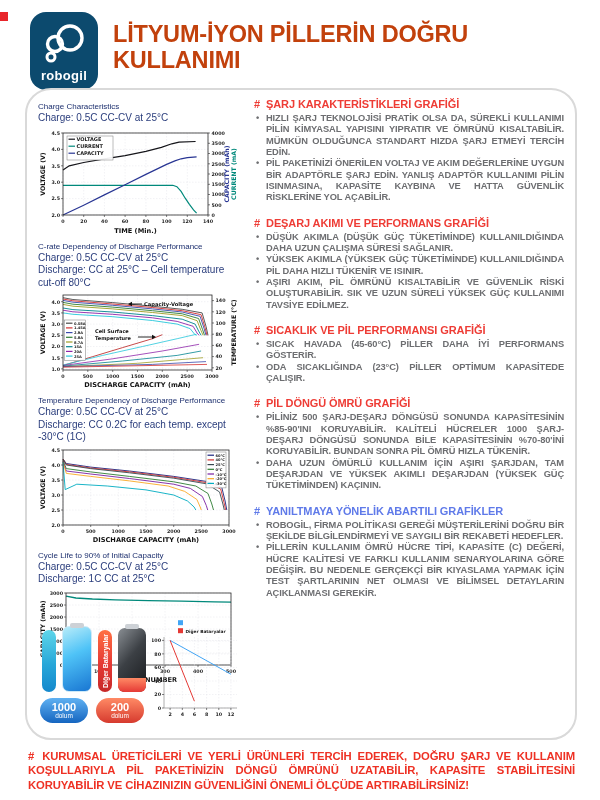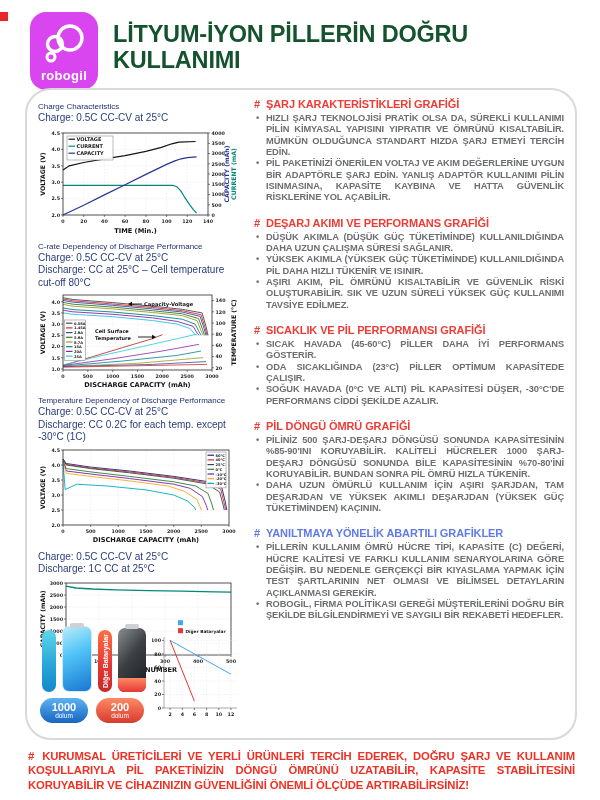--- a/index.html
+++ b/index.html
@@ -1,23 +1,23 @@
 <!DOCTYPE html>
 <html><head>
 <meta charset="utf-8">
 <style>
   html,body{margin:0;padding:0;background:#ffffff;}
   body{width:600px;height:800px;position:relative;font-family:"Liberation Sans",sans-serif;overflow:hidden;}
   .abs{position:absolute;}
   
   #corner-tab{left:0;top:12px;width:8px;height:9px;background:#e8252b;}
-  #logo{left:30px;top:12px;width:68px;height:78px;background:#d946ef;border-radius:16px;display:flex;flex-direction:column;align-items:center;justify-content:flex-end;padding-bottom:7px;box-sizing:border-box;}
+  #logo{left:30px;top:12px;width:68px;height:78px;background:#0c4a6e;border-radius:16px;display:flex;flex-direction:column;align-items:center;justify-content:flex-end;padding-bottom:7px;box-sizing:border-box;}
   #logo svg{position:absolute;top:10px;left:10px;}
   #logo-text{color:#fff;font-size:13px;font-weight:bold;letter-spacing:.3px;}
-  #page-title{left:113px;top:22px;width:452px;color:#14532d;font-size:23.5px;font-weight:bold;line-height:1.1;letter-spacing:-0.2px;}
+  #page-title{left:113px;top:22px;width:452px;color:#c2410c;font-size:23.5px;font-weight:bold;line-height:1.1;letter-spacing:-0.2px;}
   
   #card{left:25px;top:88px;width:552px;height:652px;border:2.5px solid #d9d9d9;border-radius:26px;background:#fff;box-sizing:border-box;}
   
   #charts-col{left:38px;top:102px;width:204px;}
   .chart-block{margin-bottom:7px;}
   .c-title{font-size:8px;font-weight:normal;color:#1c2f6e;line-height:1.25;}
   .c-sub{font-size:10px;color:#2a3d7c;line-height:1.25;}
   .chart-block svg{display:block;margin-top:2px;}
   svg text{font-family:"DejaVu Sans",sans-serif;}
   
@@ -322,20 +322,21 @@
         <text x="177.5" y="24.8" font-size="3.6" font-weight="bold" fill="#222">0°C</text>
         <line x1="169.5" y1="28" x2="176" y2="28" stroke="#7b1fa2" stroke-width="1.2"></line>
         <text x="177.5" y="29.5" font-size="3.6" font-weight="bold" fill="#222">-10°C</text>
         <line x1="169.5" y1="32.7" x2="176" y2="32.7" stroke="#f9a825" stroke-width="1.2"></line>
         <text x="177.5" y="34.2" font-size="3.6" font-weight="bold" fill="#222">-20°C</text>
         <line x1="169.5" y1="37.400000000000006" x2="176" y2="37.400000000000006" stroke="#00acc1" stroke-width="1.2"></line>
         <text x="177.5" y="38.900000000000006" font-size="3.6" font-weight="bold" fill="#222">-30°C</text>
       </svg>
     </div>
   <div class="chart-block">
+      <div class="c-title">Cycle Life to 90% of Initial Capacity</div>
       <div class="c-sub">Charge: 0.5C CC-CV at 25°C</div>
       <div class="c-sub">Discharge: 1C CC at 25°C</div>
       <svg width="200" height="96" viewBox="0 0 200 96">
         <line x1="28.0" y1="5" x2="28.0" y2="77" stroke="#e4e4ea" stroke-width="0.5" stroke-dasharray="1.5,1.5"></line>
         <line x1="61.0" y1="5" x2="61.0" y2="77" stroke="#e4e4ea" stroke-width="0.5" stroke-dasharray="1.5,1.5"></line>
         <line x1="94.0" y1="5" x2="94.0" y2="77" stroke="#e4e4ea" stroke-width="0.5" stroke-dasharray="1.5,1.5"></line>
         <line x1="127.0" y1="5" x2="127.0" y2="77" stroke="#e4e4ea" stroke-width="0.5" stroke-dasharray="1.5,1.5"></line>
         <line x1="160.0" y1="5" x2="160.0" y2="77" stroke="#e4e4ea" stroke-width="0.5" stroke-dasharray="1.5,1.5"></line>
         <line x1="193.0" y1="5" x2="193.0" y2="77" stroke="#e4e4ea" stroke-width="0.5" stroke-dasharray="1.5,1.5"></line>
         <line x1="28" y1="77.0" x2="193" y2="77.0" stroke="#e4e4ea" stroke-width="0.5" stroke-dasharray="1.5,1.5"></line>
@@ -462,34 +463,33 @@
         <li>DÜŞÜK AKIMLA (DÜŞÜK GÜÇ TÜKETİMİNDE) KULLANILDIĞINDA DAHA UZUN ÇALIŞMA SÜRESİ SAĞLANIR.</li>
         <li>YÜKSEK AKIMLA (YÜKSEK GÜÇ TÜKETİMİNDE) KULLANILDIĞINDA PİL DAHA HIZLI TÜKENİR VE ISINIR.</li>
         <li>AŞIRI AKIM, PİL ÖMRÜNÜ KISALTABİLİR VE GÜVENLİK RİSKİ OLUŞTURABİLİR. SIK VE UZUN SÜRELİ YÜKSEK GÜÇ KULLANIMI TAVSİYE EDİLMEZ.</li>
       </ul>
     </div>
     <div class="sec">
       <div class="sec-h" style="color: rgb(238, 60, 53);"><span class="hash">#</span>SICAKLIK VE PİL PERFORMANSI GRAFİĞİ</div>
       <ul>
         <li>SICAK HAVADA (45-60°C) PİLLER DAHA İYİ PERFORMANS GÖSTERİR.</li>
         <li>ODA SICAKLIĞINDA (23°C) PİLLER OPTİMUM KAPASİTEDE ÇALIŞIR.</li>
-        <li>SOĞUK HAVADA (0°C VE ALTI) PİL KAPASİTESİ DÜŞER, -30°C'DE PERFORMANS CİDDİ ŞEKİLDE AZALIR.</li>
       </ul>
     </div>
     <div class="sec">
       <div class="sec-h" style="color: rgb(238, 60, 53);"><span class="hash">#</span>PİL DÖNGÜ ÖMRÜ GRAFİĞİ</div>
       <ul>
         <li>PİLİNİZ 500 ŞARJ-DEŞARJ DÖNGÜSÜ SONUNDA KAPASİTESİNİN %85-90'INI KORUYABİLİR. KALİTELİ HÜCRELER 1000 ŞARJ-DEŞARJ DÖNGÜSÜ SONUNDA BİLE KAPASİTESİNİN %70-80'İNİ KORUYABİLİR. BUNDAN SONRA PİL ÖMRÜ HIZLA TÜKENİR.</li>
         <li>DAHA UZUN ÖMÜRLÜ KULLANIM İÇİN AŞIRI ŞARJDAN, TAM DEŞARJDAN VE YÜKSEK AKIMLI DEŞARJDAN (YÜKSEK GÜÇ TÜKETİMİNDEN) KAÇININ.</li>
       </ul>
     </div>
     <div class="sec">
       <div class="sec-h" style="color: rgb(95, 122, 233);"><span class="hash">#</span>YANILTMAYA YÖNELİK ABARTILI GRAFİKLER</div>
       <ul>
+        <li>ROBOGİL, FİRMA POLİTİKASI GEREĞİ MÜŞTERİLERİNİ DOĞRU BİR ŞEKİLDE BİLGİLENDİRMEYİ VE SAYGILI BİR REKABETİ HEDEFLER.</li>
         <li>PİLLERİN KULLANIM ÖMRÜ HÜCRE TİPİ, KAPASİTE (C) DEĞERİ, HÜCRE KALİTESİ VE FARKLI KULLANIM SENARYOLARINA GÖRE DEĞİŞİR. BU NEDENLE GERÇEKÇİ BİR KIYASLAMA YAPMAK İÇİN TEST ŞARTLARININ NET OLMASI VE BİLİMSEL DETAYLARIN AÇIKLANMASI GEREKİR.</li>
-        <li>ROBOGİL, FİRMA POLİTİKASI GEREĞİ MÜŞTERİLERİNİ DOĞRU BİR ŞEKİLDE BİLGİLENDİRMEYİ VE SAYGILI BİR REKABETİ HEDEFLER.</li>
       </ul>
     </div>
   </div>
 
 <div class="abs" id="footer">
   <span class="hash">#</span><span>KURUMSAL ÜRETİCİLERİ VE YERLİ ÜRÜNLERİ TERCİH EDEREK, DOĞRU ŞARJ VE KULLANIM KOŞULLARIYLA PİL PAKETİNİZİN DÖNGÜ ÖMRÜNÜ UZATABİLİR, KAPASİTE STABİLİTESİNİ KORUYABİLİR VE CİHAZINIZIN GÜVENLİĞİNİ ÖNEMLİ ÖLÇÜDE ARTIRABİLİRSİNİZ!</span>
 </div>
 
 </body></html>

